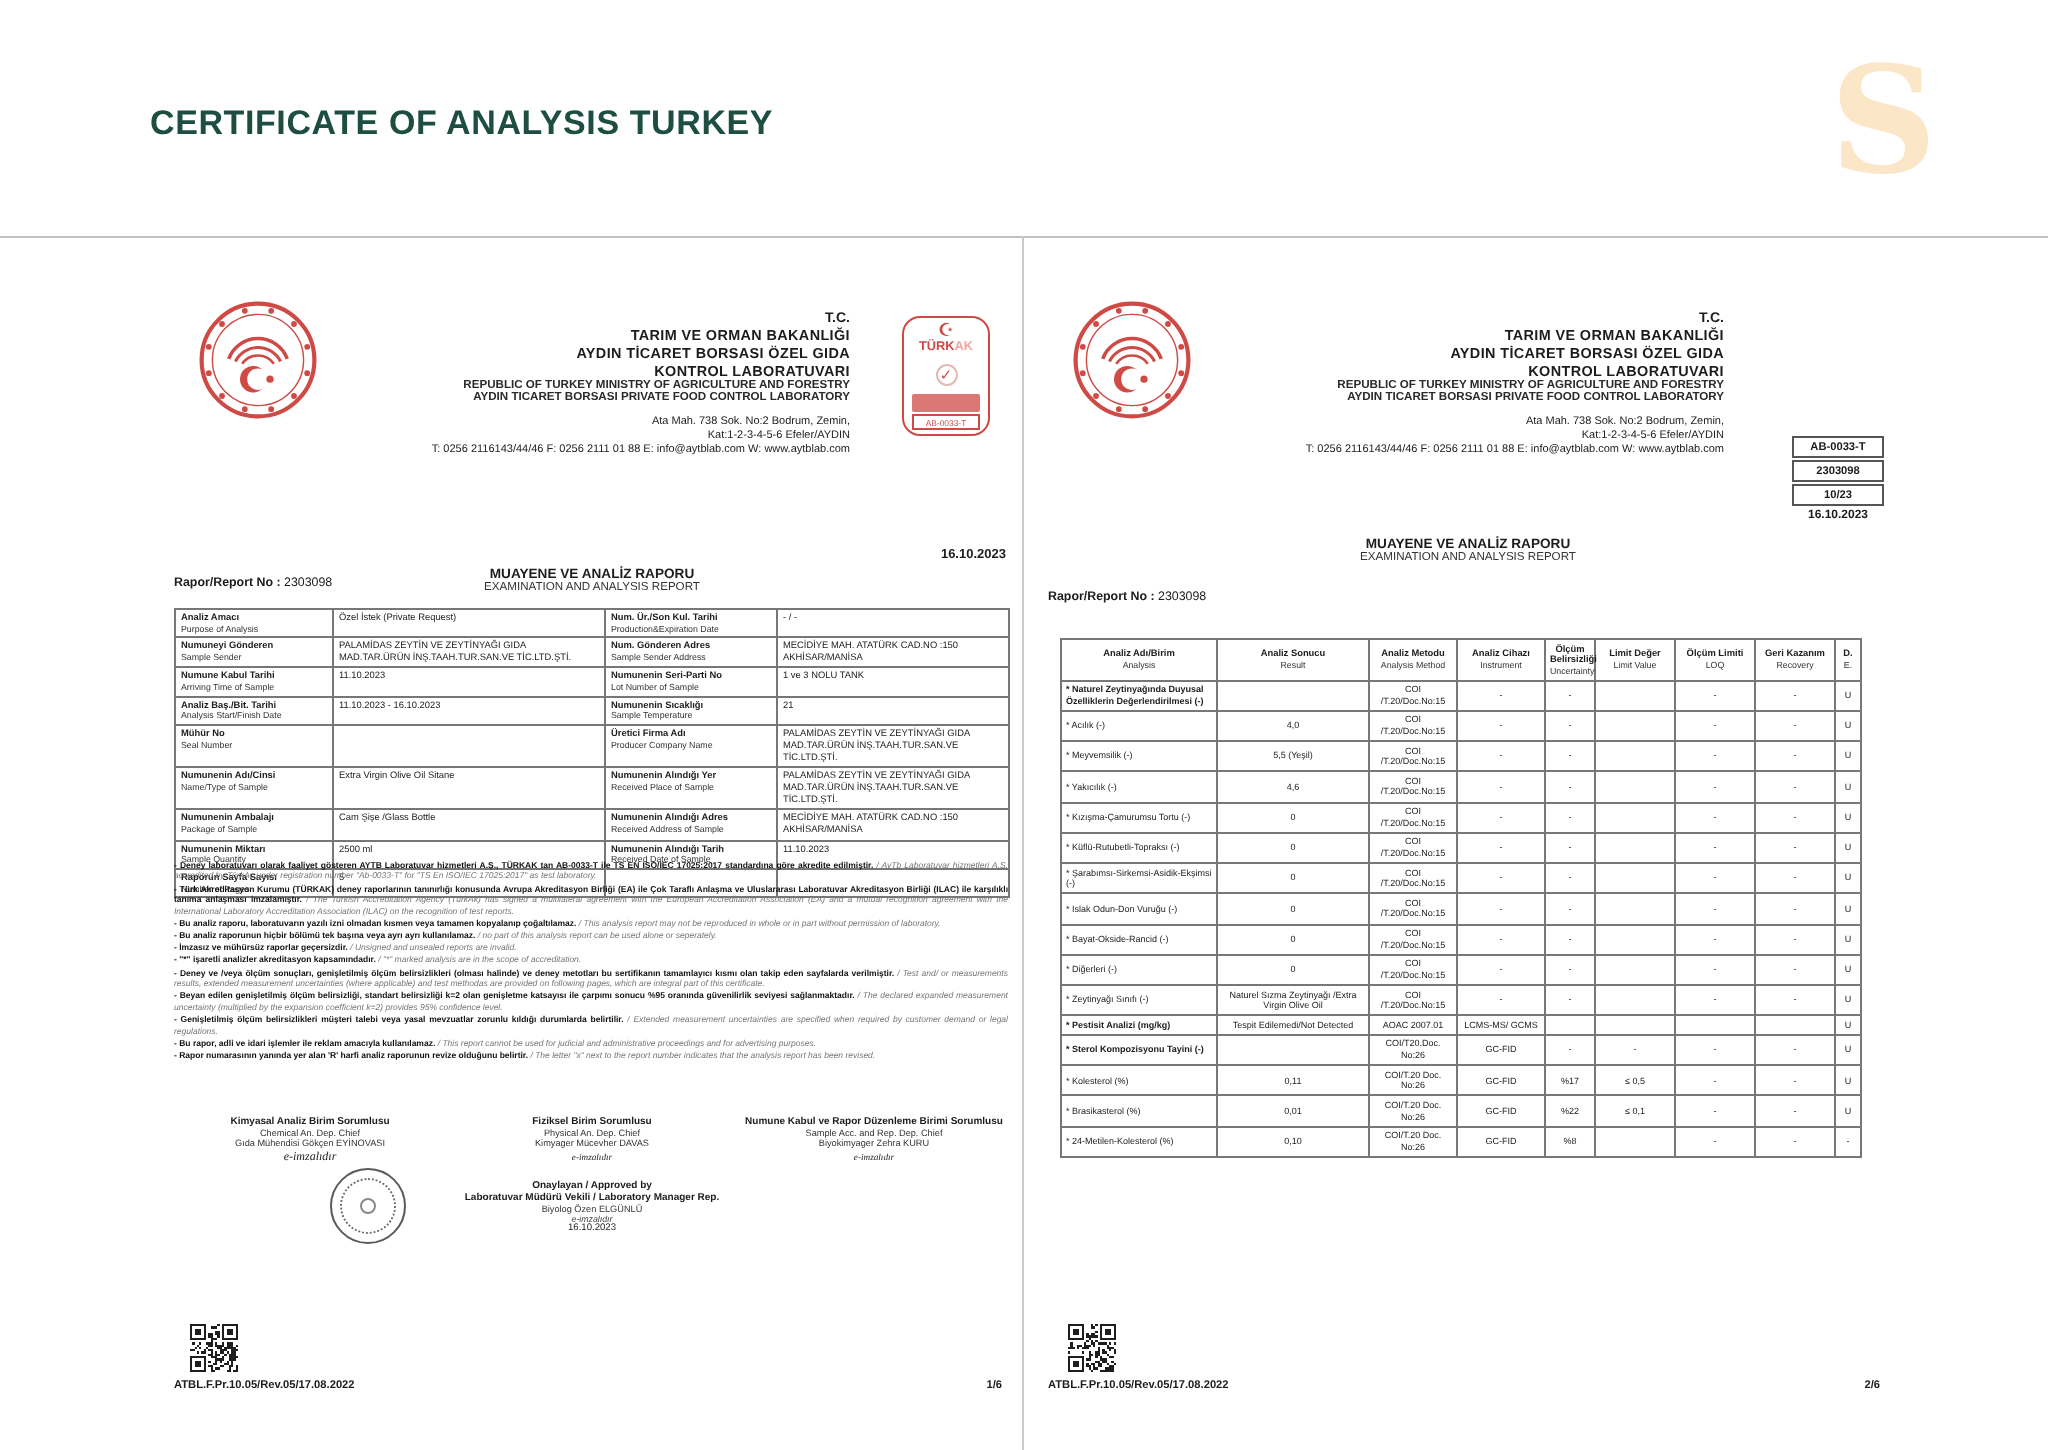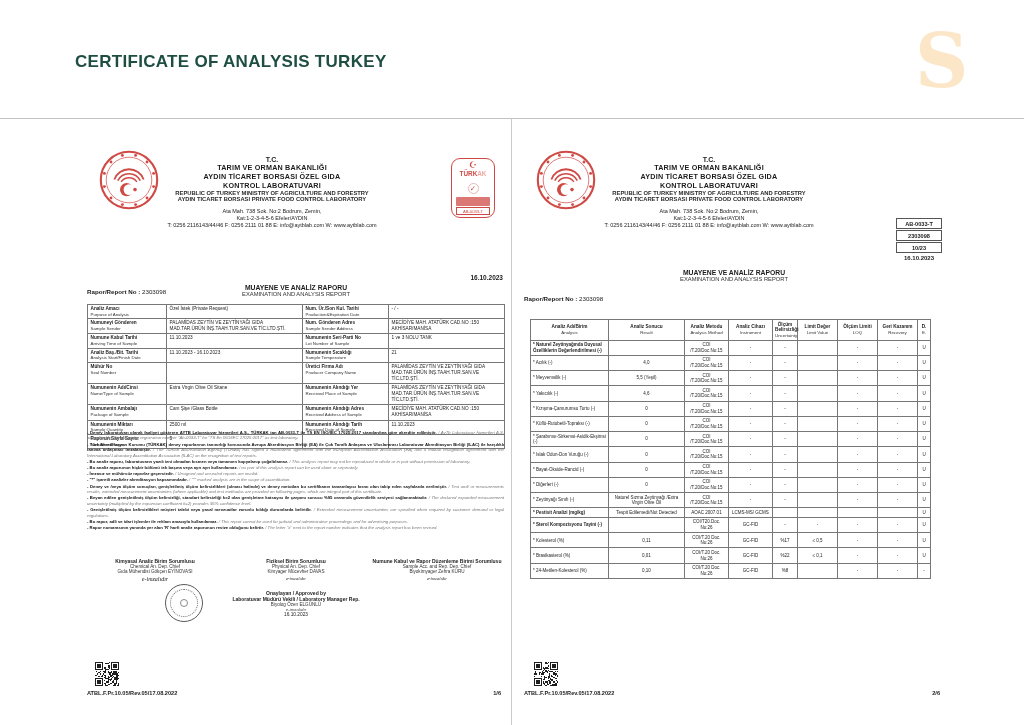--- a/index.html
+++ b/index.html
@@ -15,21 +15,21 @@
   .hr-top { position:absolute; left:0; top:118px; width:1024px; border-top:1.5px solid #bfc1c3; }
   .vr-mid { position:absolute; left:511px; top:118px; height:607px; border-left:1.5px solid #c8cacc; }
 
   
   .page { position:absolute; top:130px; height:595px; }
   #p1 { left:85px;  width:422px; }
   #p2 { left:522px; width:424px; }
 
   
   .emblem { position:absolute; top:20px; left:14px; width:60px; height:60px; }
-  .lab-lines { position:absolute; top:26px; left:52px; width:270px; text-align:center; }
+  .lab-lines { position:absolute; top:26px; left:70px; width:270px; text-align:right; }
   .tc   { font-size:7px;  font-weight:bold; }
   .tr1  { font-size:7.2px; font-weight:bold; letter-spacing:.2px; }
   .en1  { font-size:5.8px; font-weight:bold; color:#2a2a2a; }
   .gap6 { height:5px; }
   .addr { font-size:5.5px; color:#222; margin-top:1px; }
 
   
   .turkak { position:absolute; top:28px; right:12px; width:44px; text-align:center; }
   .tk-box { border:1.6px solid #cf4a45; border-radius:9px; padding:2px 1px 2px; }
   .tk-moon { font-size:9px; color:#cf4a45; display:block; line-height:1; }

